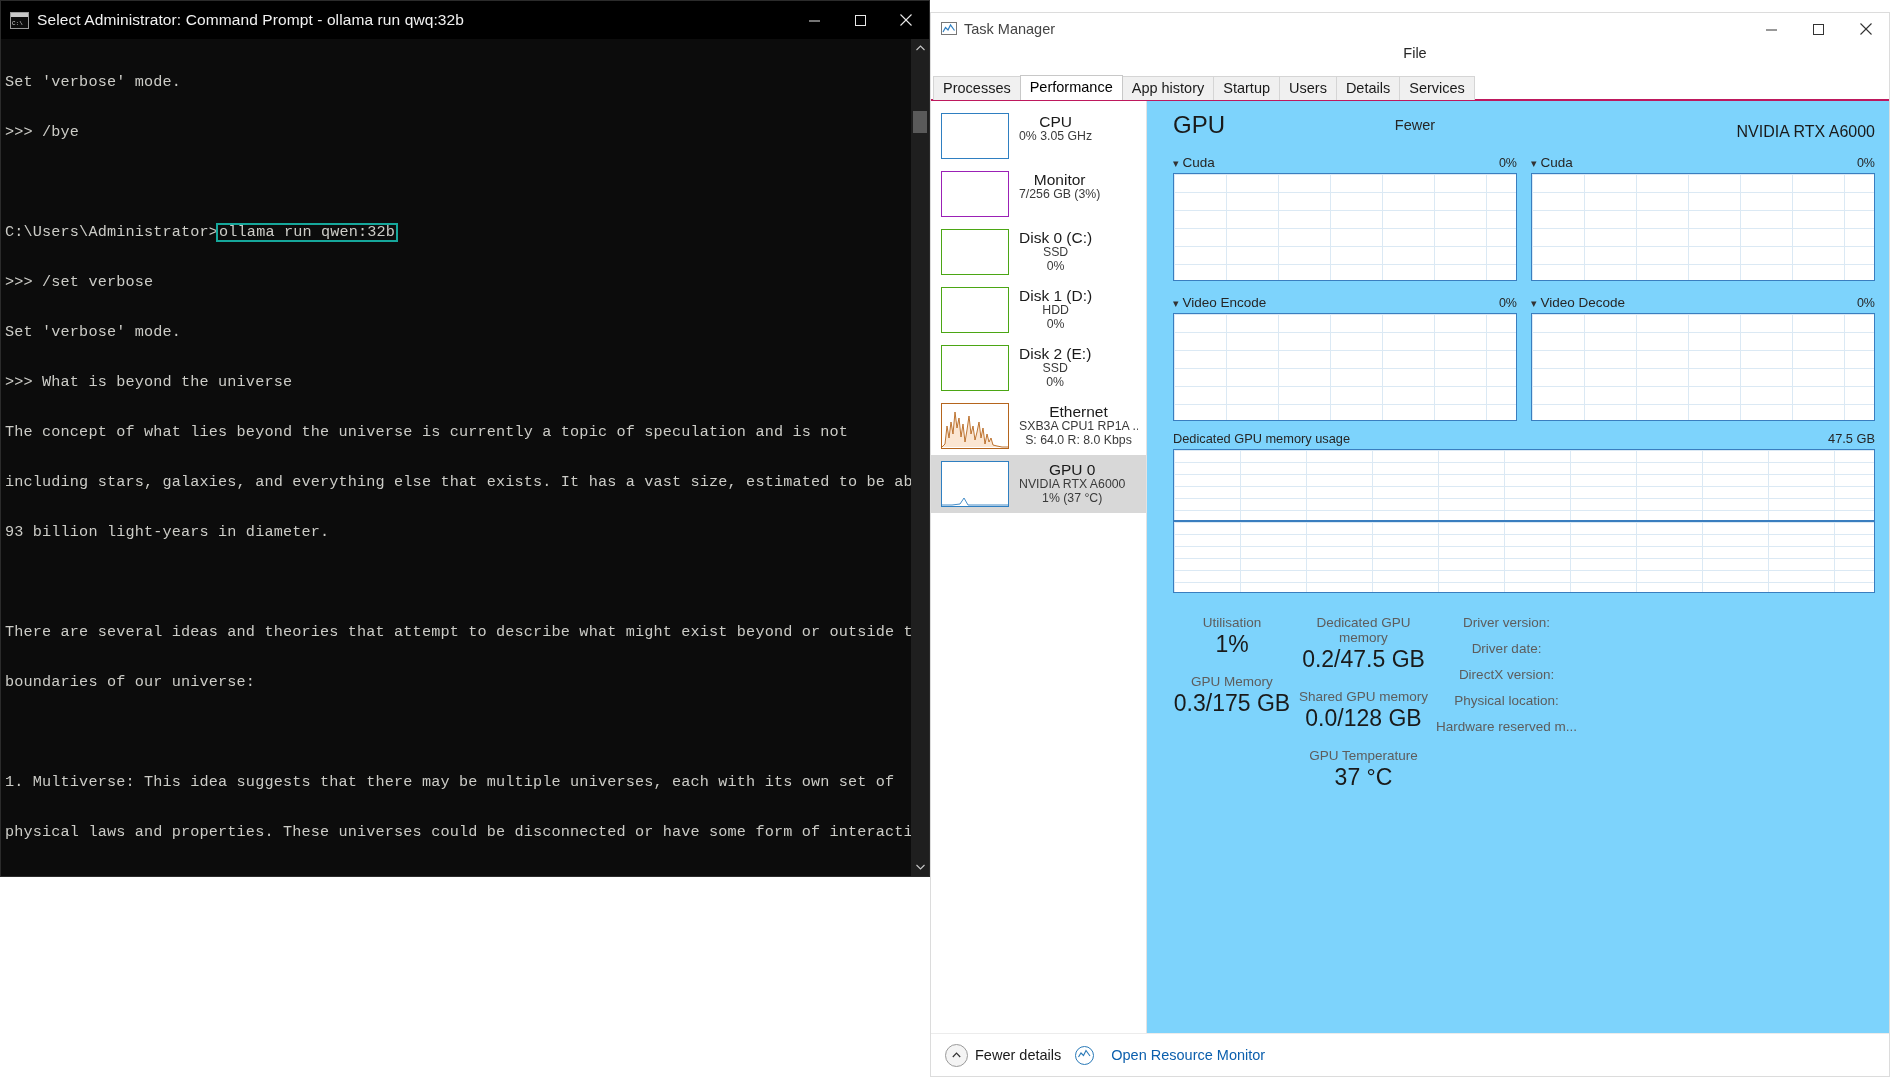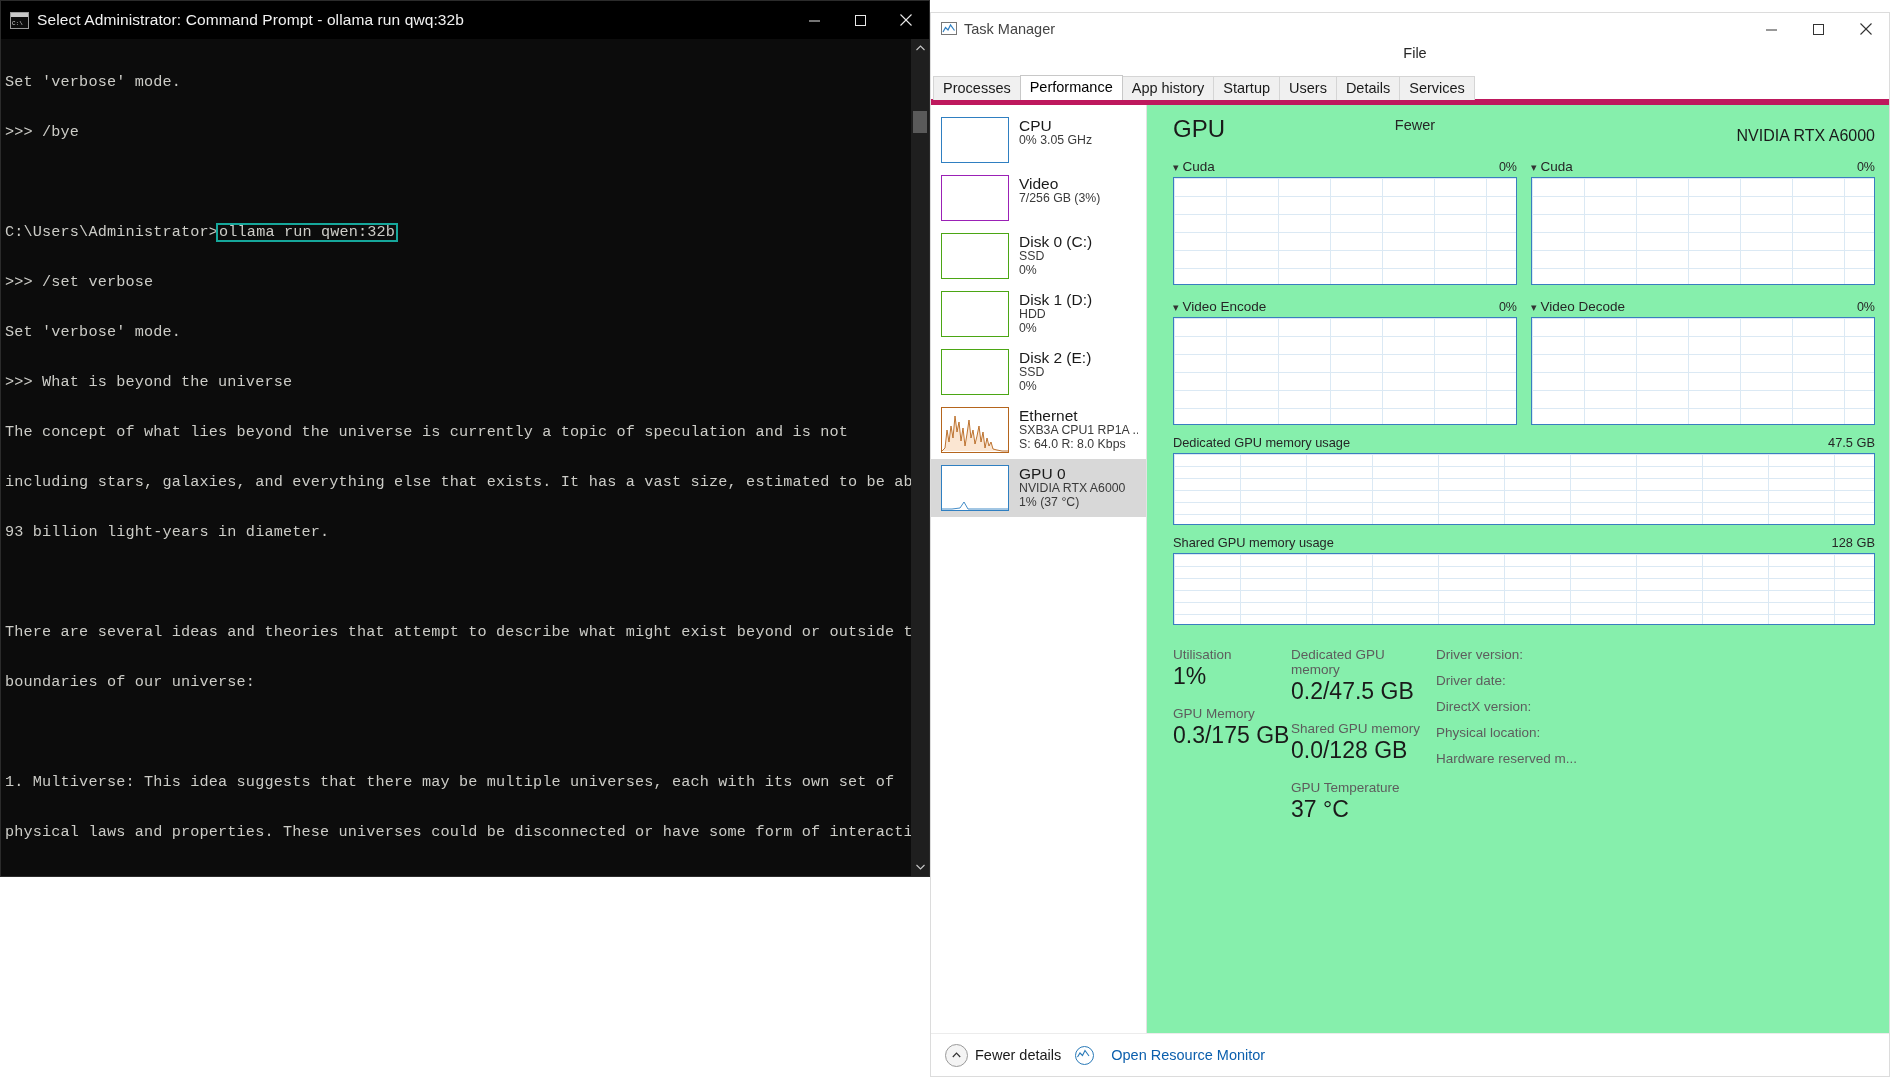--- a/index.html
+++ b/index.html
@@ -74,32 +74,33 @@
   }
   .cmd-scroll .up{position:absolute;top:0;left:0;}
   .cmd-scroll .down{position:absolute;bottom:0;left:0;}
   .cmd-scroll .thumb{
     position:absolute;left:2px;width:14px;top:72px;height:22px;background:#5a5a5a;
   }
 
   
   .tm{
     position:absolute;left:930px;top:12px;width:960px;height:1065px;
-    background:#86efac;border:1px solid #dcdcdc;box-sizing:border-box;
+    background:#7dd3fc;border:1px solid #dcdcdc;box-sizing:border-box;
     overflow:hidden;
+    text-align:center;
   }
   .tm-titlebar{height:32px;display:flex;align-items:center;position:relative;background:#ffffff;}
   .tm-appicon{width:16px;height:16px;margin-left:10px;margin-right:7px;position:relative;flex:none;}
   .tm-title{font-size:14.5px;color:#444444;}
   .tm-wbtns{position:absolute;right:0;top:0;height:32px;display:flex;}
   .tm-wbtn{width:47px;height:32px;display:flex;align-items:center;justify-content:center;color:#333;}
   .tm-menubar{height:26px;display:flex;align-items:center;padding-left:10px;gap:20px;background:#fff;flex-direction:column;}
   .tm-menu{font-size:14.5px;color:#262626;}
   .tm-tabs{height:28px;display:flex;align-items:flex-end;padding-left:2px;
-    border-bottom:6px solid #be185d;background:#fff;position:relative;}
+    border-bottom:2px solid #be185d;background:#fff;position:relative;}
   .tm-tab{
     font-size:14.5px;color:#1a1a1a;padding:3px 9px 4px 9px;
     background:#f0f0f0;border:1px solid #d5d5d5;border-bottom:none;margin-right:-1px;
     position:relative;top:1px;
   }
   .tm-tab.active{background:#ffffff;border-color:#c8c8c8;color:#000;z-index:2;padding-bottom:5px;}
 
   .tm-content{display:flex;height:calc(100% - 32px - 26px - 28px);}
   .tm-sidebar{
     width:216px;flex:none;border-right:1px solid #e3e3e3;background:#fff;
@@ -317,21 +318,21 @@
           <div class="tm-thumb" style="border:1px solid #2f7fc1"></div>
           <div class="tm-meta">
             <div class="tm-name">CPU</div>
             <div class="tm-sub">0%  3.05 GHz</div>
           </div>
         </div>
 
         <div class="tm-item">
           <div class="tm-thumb" style="border:1px solid #9b21b6"></div>
           <div class="tm-meta">
-            <div class="tm-name">Video</div>
+            <div class="tm-name">Monitor</div>
             <div class="tm-sub">7/256 GB (3%)</div>
           </div>
         </div>
 
         <div class="tm-item">
           <div class="tm-thumb" style="border:1px solid #4ba614"></div>
           <div class="tm-meta">
             <div class="tm-name">Disk 0 (C:)</div>
             <div class="tm-sub">SSD</div>
             <div class="tm-sub2">0%</div>
@@ -424,24 +425,20 @@
             <div class="mini-graph"></div>
           </div>
         </div>
 
         <div class="wide-label">
           <span>Dedicated GPU memory usage</span>
           <span>47.5 GB</span>
         </div>
         <div class="wide-graph"></div>
 
-        <div class="wide-label">
-          <span>Shared GPU memory usage</span>
-          <span>128 GB</span>
-        </div>
         <div class="wide-graph"></div>
 
         <div class="stats">
           <div class="stat-col c1">
             <div class="stat-label">Utilisation</div>
             <div class="stat-value">1%</div>
             <div class="stat-label">GPU Memory</div>
             <div class="stat-value">0.3/175 GB</div>
           </div>
           <div class="stat-col c2">

